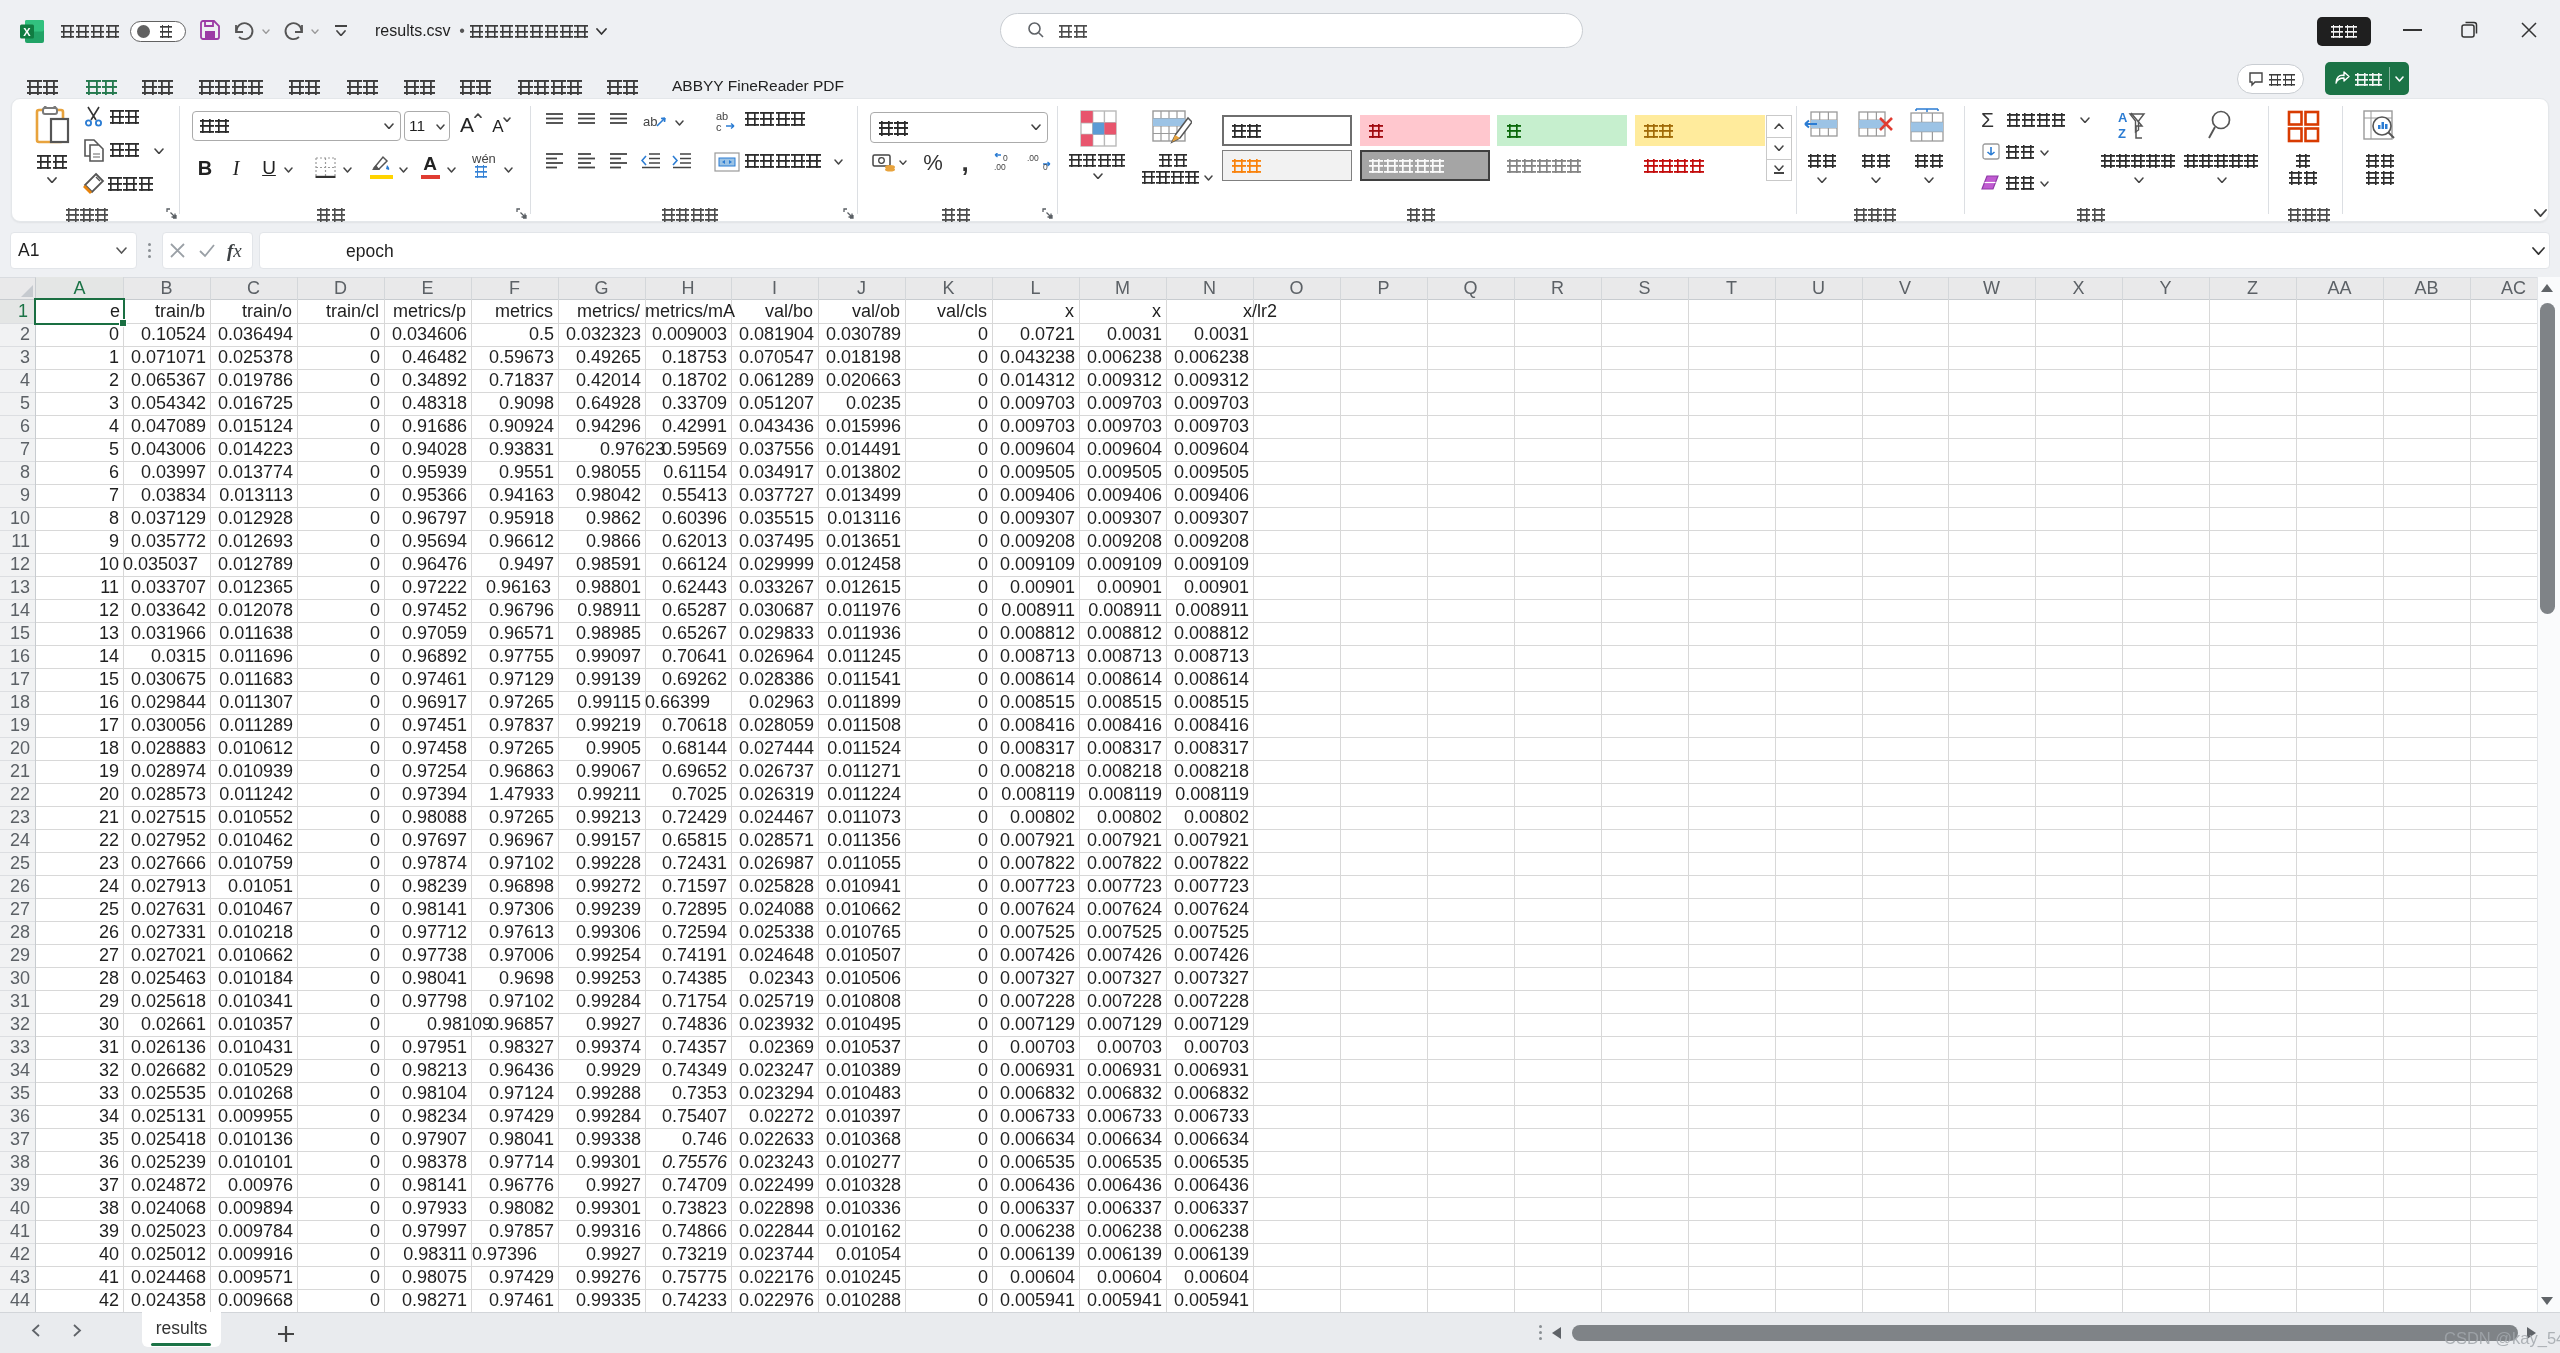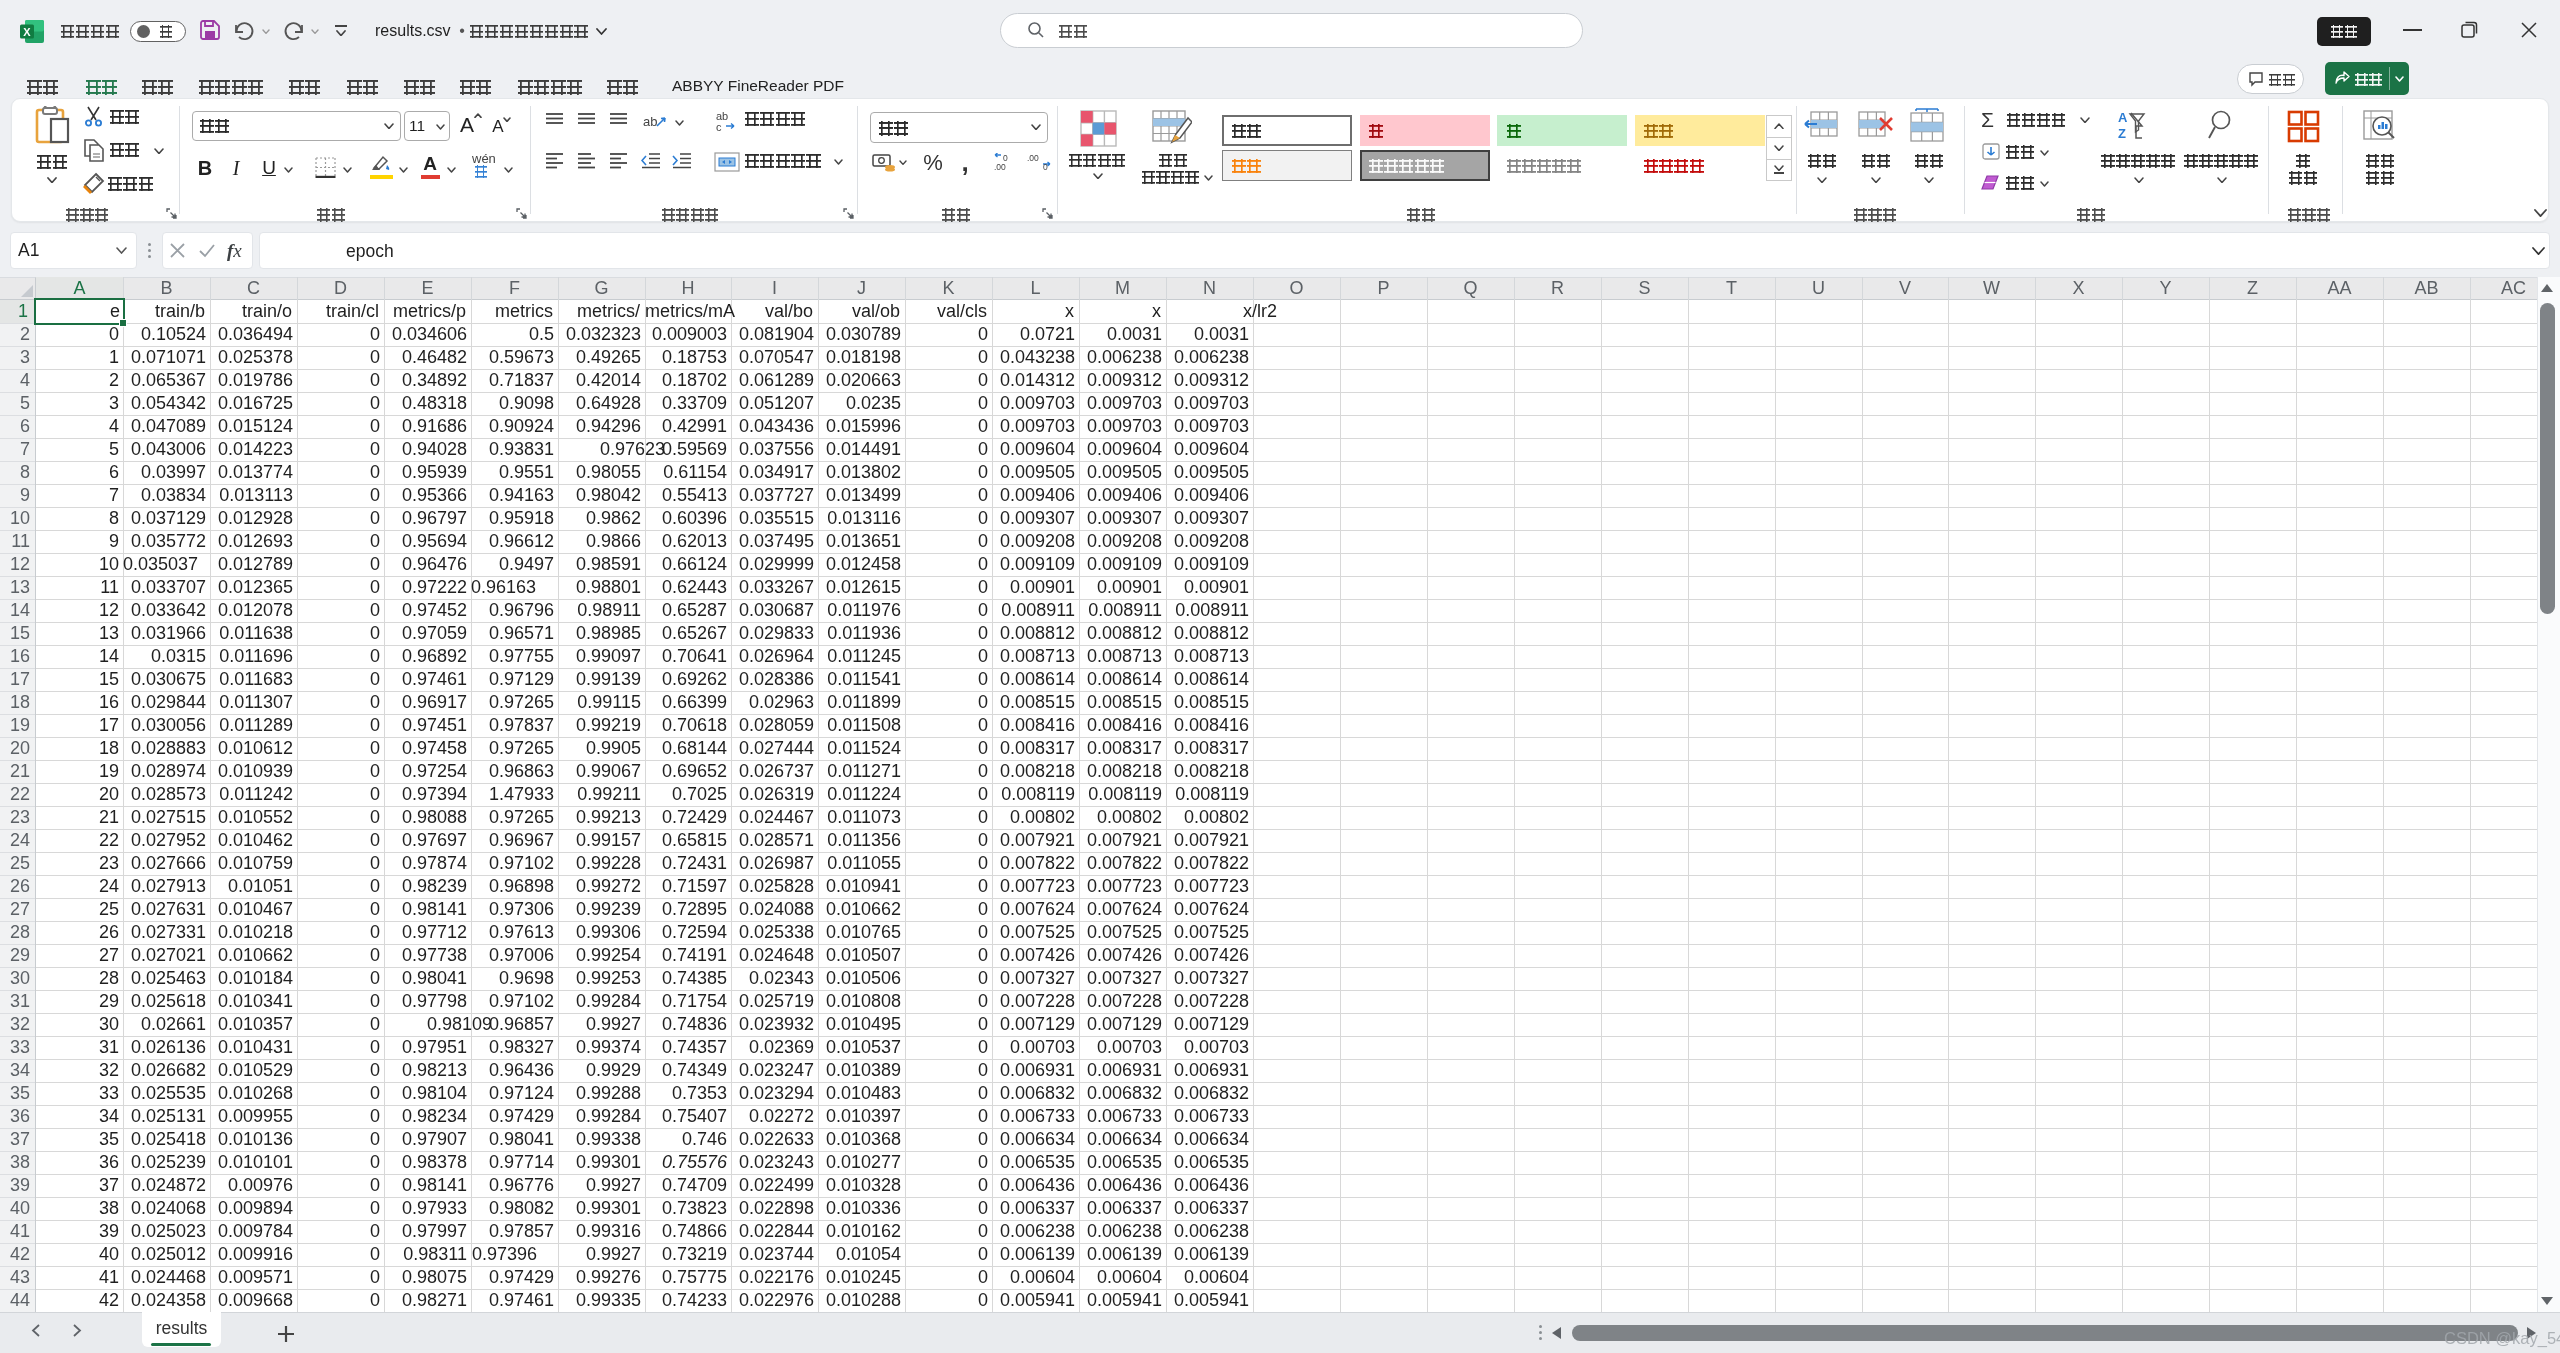--- a/index.html
+++ b/index.html
@@ -839,21 +839,21 @@
 <div style="position:absolute;left:818px;top:553px;width:86px;height:23px;font-size:18px;line-height:23px;color:#1f1f1f;text-align:right;white-space:nowrap;font-size:18px;padding-right:3px;">0.012458</div>
 <div style="position:absolute;left:905px;top:553px;width:86px;height:23px;font-size:18px;line-height:23px;color:#1f1f1f;text-align:right;white-space:nowrap;font-size:18px;padding-right:3px;">0</div>
 <div style="position:absolute;left:992px;top:553px;width:86px;height:23px;font-size:18px;line-height:23px;color:#1f1f1f;text-align:right;white-space:nowrap;font-size:18px;padding-right:3px;">0.009109</div>
 <div style="position:absolute;left:1079px;top:553px;width:86px;height:23px;font-size:18px;line-height:23px;color:#1f1f1f;text-align:right;white-space:nowrap;font-size:18px;padding-right:3px;">0.009109</div>
 <div style="position:absolute;left:1166px;top:553px;width:86px;height:23px;font-size:18px;line-height:23px;color:#1f1f1f;text-align:right;white-space:nowrap;font-size:18px;padding-right:3px;">0.009109</div>
 <div style="position:absolute;left:36px;top:576px;width:86px;height:23px;font-size:18px;line-height:23px;color:#1f1f1f;text-align:right;white-space:nowrap;font-size:18px;padding-right:3px;">11</div>
 <div style="position:absolute;left:123px;top:576px;width:86px;height:23px;font-size:18px;line-height:23px;color:#1f1f1f;text-align:right;white-space:nowrap;font-size:18px;padding-right:3px;">0.033707</div>
 <div style="position:absolute;left:210px;top:576px;width:86px;height:23px;font-size:18px;line-height:23px;color:#1f1f1f;text-align:right;white-space:nowrap;font-size:18px;padding-right:3px;">0.012365</div>
 <div style="position:absolute;left:297px;top:576px;width:86px;height:23px;font-size:18px;line-height:23px;color:#1f1f1f;text-align:right;white-space:nowrap;font-size:18px;padding-right:3px;">0</div>
 <div style="position:absolute;left:384px;top:576px;width:86px;height:23px;font-size:18px;line-height:23px;color:#1f1f1f;text-align:right;white-space:nowrap;font-size:18px;padding-right:3px;">0.97222</div>
-<div style="position:absolute;left:471px;top:576px;width:94px;height:23px;font-size:18px;line-height:23px;color:#1f1f1f;white-space:nowrap;font-size:18px;padding-right:14px;">0.96163</div>
+<div style="position:absolute;left:471px;top:576px;width:94px;height:23px;font-size:18px;line-height:23px;color:#1f1f1f;text-align:right;white-space:nowrap;font-size:18px;padding-right:14px;">0.96163</div>
 <div style="position:absolute;left:558px;top:576px;width:86px;height:23px;font-size:18px;line-height:23px;color:#1f1f1f;text-align:right;white-space:nowrap;font-size:18px;padding-right:3px;">0.98801</div>
 <div style="position:absolute;left:645px;top:576px;width:85px;height:23px;font-size:18px;line-height:23px;color:#1f1f1f;text-align:right;white-space:nowrap;font-size:18px;padding-right:3px;">0.62443</div>
 <div style="position:absolute;left:731px;top:576px;width:86px;height:23px;font-size:18px;line-height:23px;color:#1f1f1f;text-align:right;white-space:nowrap;font-size:18px;padding-right:3px;">0.033267</div>
 <div style="position:absolute;left:818px;top:576px;width:86px;height:23px;font-size:18px;line-height:23px;color:#1f1f1f;text-align:right;white-space:nowrap;font-size:18px;padding-right:3px;">0.012615</div>
 <div style="position:absolute;left:905px;top:576px;width:86px;height:23px;font-size:18px;line-height:23px;color:#1f1f1f;text-align:right;white-space:nowrap;font-size:18px;padding-right:3px;">0</div>
 <div style="position:absolute;left:992px;top:576px;width:86px;height:23px;font-size:18px;line-height:23px;color:#1f1f1f;text-align:right;white-space:nowrap;font-size:18px;padding-right:3px;">0.00901</div>
 <div style="position:absolute;left:1079px;top:576px;width:86px;height:23px;font-size:18px;line-height:23px;color:#1f1f1f;text-align:right;white-space:nowrap;font-size:18px;padding-right:3px;">0.00901</div>
 <div style="position:absolute;left:1166px;top:576px;width:86px;height:23px;font-size:18px;line-height:23px;color:#1f1f1f;text-align:right;white-space:nowrap;font-size:18px;padding-right:3px;">0.00901</div>
 <div style="position:absolute;left:36px;top:599px;width:86px;height:23px;font-size:18px;line-height:23px;color:#1f1f1f;text-align:right;white-space:nowrap;font-size:18px;padding-right:3px;">12</div>
 <div style="position:absolute;left:123px;top:599px;width:86px;height:23px;font-size:18px;line-height:23px;color:#1f1f1f;text-align:right;white-space:nowrap;font-size:18px;padding-right:3px;">0.033642</div>
@@ -911,21 +911,21 @@
 <div style="position:absolute;left:992px;top:668px;width:86px;height:23px;font-size:18px;line-height:23px;color:#1f1f1f;text-align:right;white-space:nowrap;font-size:18px;padding-right:3px;">0.008614</div>
 <div style="position:absolute;left:1079px;top:668px;width:86px;height:23px;font-size:18px;line-height:23px;color:#1f1f1f;text-align:right;white-space:nowrap;font-size:18px;padding-right:3px;">0.008614</div>
 <div style="position:absolute;left:1166px;top:668px;width:86px;height:23px;font-size:18px;line-height:23px;color:#1f1f1f;text-align:right;white-space:nowrap;font-size:18px;padding-right:3px;">0.008614</div>
 <div style="position:absolute;left:36px;top:691px;width:86px;height:23px;font-size:18px;line-height:23px;color:#1f1f1f;text-align:right;white-space:nowrap;font-size:18px;padding-right:3px;">16</div>
 <div style="position:absolute;left:123px;top:691px;width:86px;height:23px;font-size:18px;line-height:23px;color:#1f1f1f;text-align:right;white-space:nowrap;font-size:18px;padding-right:3px;">0.029844</div>
 <div style="position:absolute;left:210px;top:691px;width:86px;height:23px;font-size:18px;line-height:23px;color:#1f1f1f;text-align:right;white-space:nowrap;font-size:18px;padding-right:3px;">0.011307</div>
 <div style="position:absolute;left:297px;top:691px;width:86px;height:23px;font-size:18px;line-height:23px;color:#1f1f1f;text-align:right;white-space:nowrap;font-size:18px;padding-right:3px;">0</div>
 <div style="position:absolute;left:384px;top:691px;width:86px;height:23px;font-size:18px;line-height:23px;color:#1f1f1f;text-align:right;white-space:nowrap;font-size:18px;padding-right:3px;">0.96917</div>
 <div style="position:absolute;left:471px;top:691px;width:86px;height:23px;font-size:18px;line-height:23px;color:#1f1f1f;text-align:right;white-space:nowrap;font-size:18px;padding-right:3px;">0.97265</div>
 <div style="position:absolute;left:558px;top:691px;width:86px;height:23px;font-size:18px;line-height:23px;color:#1f1f1f;text-align:right;white-space:nowrap;font-size:18px;padding-right:3px;">0.99115</div>
-<div style="position:absolute;left:645px;top:691px;width:85px;height:23px;font-size:18px;line-height:23px;color:#1f1f1f;text-align:right;white-space:nowrap;font-size:18px;padding-right:3px;">0.66399</div>
+<div style="position:absolute;left:645px;top:691px;width:85px;height:23px;font-size:18px;line-height:23px;color:#1f1f1f;white-space:nowrap;font-size:18px;padding-right:3px;">0.66399</div>
 <div style="position:absolute;left:731px;top:691px;width:86px;height:23px;font-size:18px;line-height:23px;color:#1f1f1f;text-align:right;white-space:nowrap;font-size:18px;padding-right:3px;">0.02963</div>
 <div style="position:absolute;left:818px;top:691px;width:86px;height:23px;font-size:18px;line-height:23px;color:#1f1f1f;text-align:right;white-space:nowrap;font-size:18px;padding-right:3px;">0.011899</div>
 <div style="position:absolute;left:905px;top:691px;width:86px;height:23px;font-size:18px;line-height:23px;color:#1f1f1f;text-align:right;white-space:nowrap;font-size:18px;padding-right:3px;">0</div>
 <div style="position:absolute;left:992px;top:691px;width:86px;height:23px;font-size:18px;line-height:23px;color:#1f1f1f;text-align:right;white-space:nowrap;font-size:18px;padding-right:3px;">0.008515</div>
 <div style="position:absolute;left:1079px;top:691px;width:86px;height:23px;font-size:18px;line-height:23px;color:#1f1f1f;text-align:right;white-space:nowrap;font-size:18px;padding-right:3px;">0.008515</div>
 <div style="position:absolute;left:1166px;top:691px;width:86px;height:23px;font-size:18px;line-height:23px;color:#1f1f1f;text-align:right;white-space:nowrap;font-size:18px;padding-right:3px;">0.008515</div>
 <div style="position:absolute;left:36px;top:714px;width:86px;height:23px;font-size:18px;line-height:23px;color:#1f1f1f;text-align:right;white-space:nowrap;font-size:18px;padding-right:3px;">17</div>
 <div style="position:absolute;left:123px;top:714px;width:86px;height:23px;font-size:18px;line-height:23px;color:#1f1f1f;text-align:right;white-space:nowrap;font-size:18px;padding-right:3px;">0.030056</div>
 <div style="position:absolute;left:210px;top:714px;width:86px;height:23px;font-size:18px;line-height:23px;color:#1f1f1f;text-align:right;white-space:nowrap;font-size:18px;padding-right:3px;">0.011289</div>
 <div style="position:absolute;left:297px;top:714px;width:86px;height:23px;font-size:18px;line-height:23px;color:#1f1f1f;text-align:right;white-space:nowrap;font-size:18px;padding-right:3px;">0</div>

